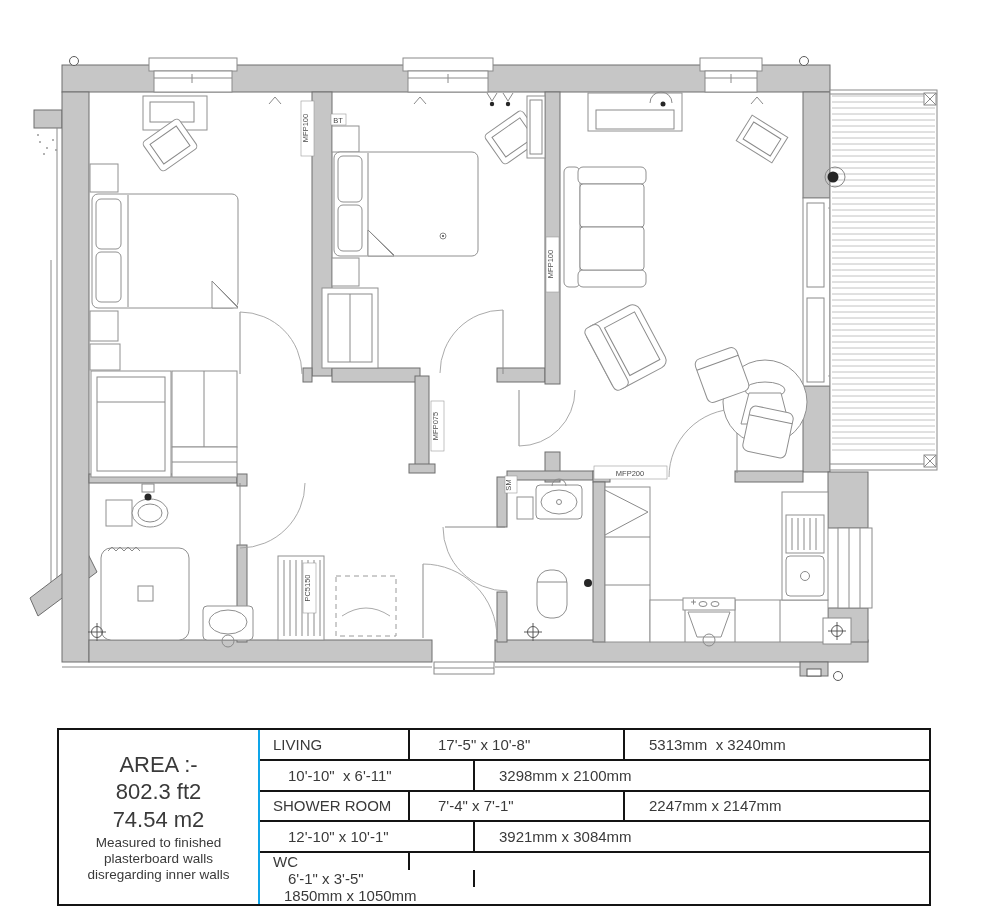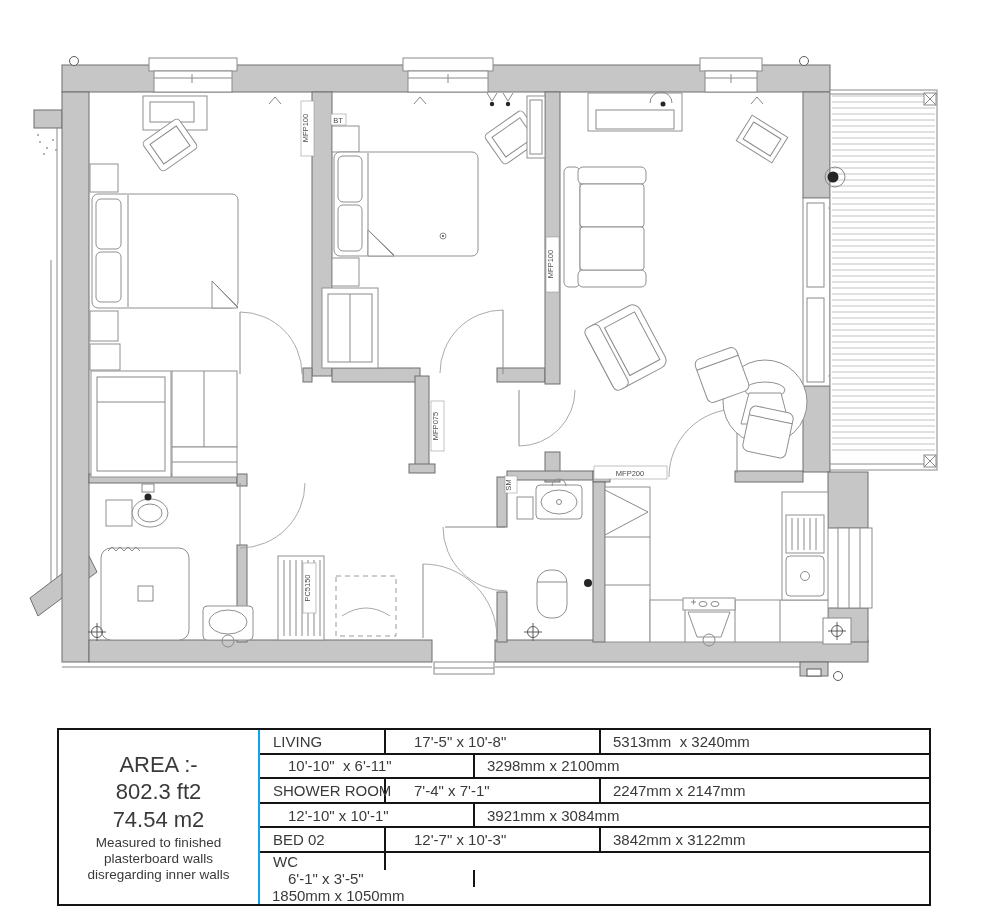--- a/index.html
+++ b/index.html
@@ -13,23 +13,23 @@
   .area-cell{width:201px;border-right:2px solid #0ea5e9;box-sizing:border-box;
              display:flex;flex-direction:column;align-items:center;justify-content:center;
              color:#3a3a3a;text-align:center;padding:2px 6px;}
   .area-big{font-size:22px;line-height:1.25;}
   .area-note{font-size:13.5px;line-height:1.18;margin-top:2px;}
   .grid{flex:1;display:flex;flex-direction:column;}
   .trow{flex:1;display:flex;border-bottom:2px solid #141414;box-sizing:border-box;}
   .trow:last-child{border-bottom:none;flex-direction:column;}
   .tc{display:flex;align-items:center;font-size:15px;color:#3a3a3a;
       border-right:2px solid #141414;box-sizing:border-box;white-space:pre;}
-  .tc.room{width:126px;padding-left:13px;}
+  .tc.room{width:150px;padding-left:13px;}
   .tc.imp{width:215px;padding-left:28px;}
-  .tc.met{flex:1;border-right:none;padding-left:12px;border-radius:11px;}
+  .tc.met{flex:1;border-right:none;padding-left:24px;border-radius:11px;}
 
   
   .wall{fill:#c6c6c6;stroke:#6e6e6e;stroke-width:1;}
   .thin{fill:none;stroke:#8a8a8a;stroke-width:1;}
   .thinw{fill:#ffffff;stroke:#8a8a8a;stroke-width:1;}
   .furn{fill:#ffffff;stroke:#909090;stroke-width:1;}
   .arc{fill:none;stroke:#a0a0a0;stroke-width:0.9;}
   .deck{stroke:#b2b2b2;stroke-width:0.8;}
   .lbl{fill:#4a4a4a;font-size:7.5px;}
   .lblbox{fill:#ffffff;stroke:#9a9a9a;stroke-width:0.6;}
@@ -426,25 +426,20 @@
     <div class="trow">
       <div class="tc room">SHOWER ROOM</div>
       <div class="tc imp">7'-4" x 7'-1"</div>
       <div class="tc met">2247mm x 2147mm</div>
     </div>
     <div class="trow">
       <div class="tc imp">12'-10" x 10'-1"</div>
       <div class="tc met">3921mm x 3084mm</div>
     </div>
     <div class="trow">
-      <div class="tc room">BED 02</div>
-      <div class="tc imp">12'-7" x 10'-3"</div>
-      <div class="tc met">3842mm x 3122mm</div>
-    </div>
-    <div class="trow">
       <div class="tc room">WC</div>
       <div class="tc imp">6'-1" x 3'-5"</div>
       <div class="tc met">1850mm x 1050mm</div>
     </div>
   </div>
 </div>
 
 </div>
 
 </body></html>

